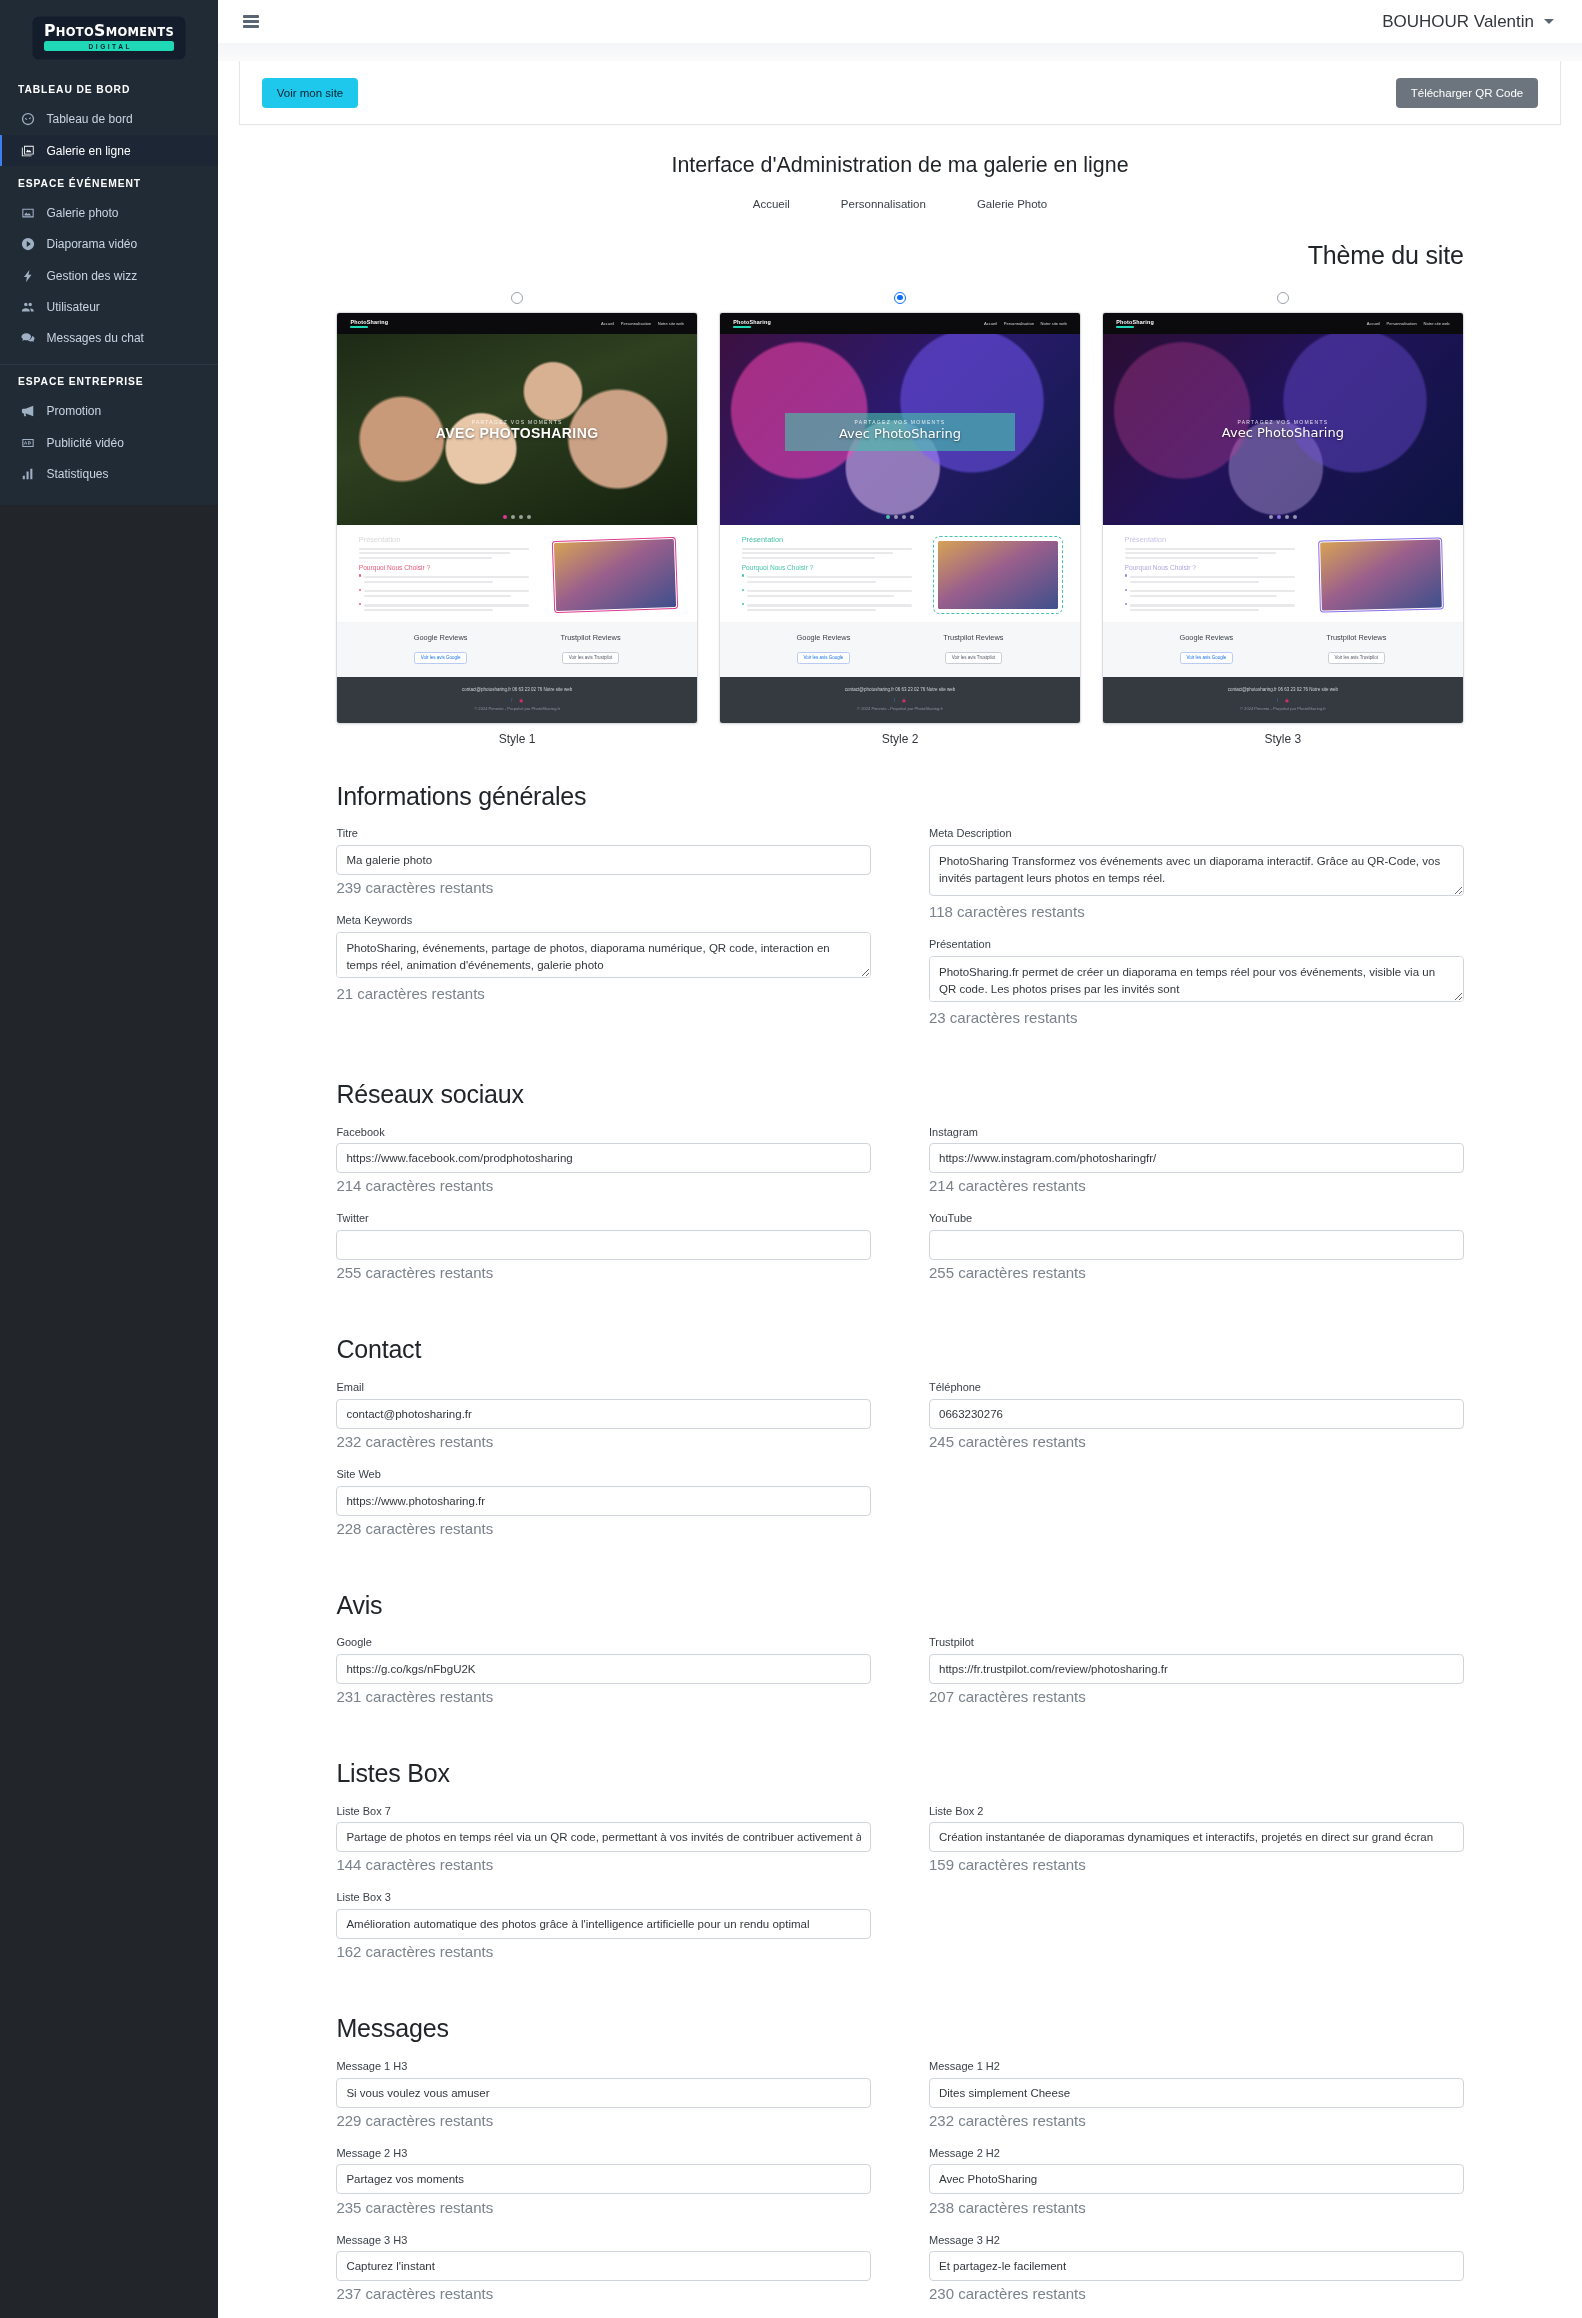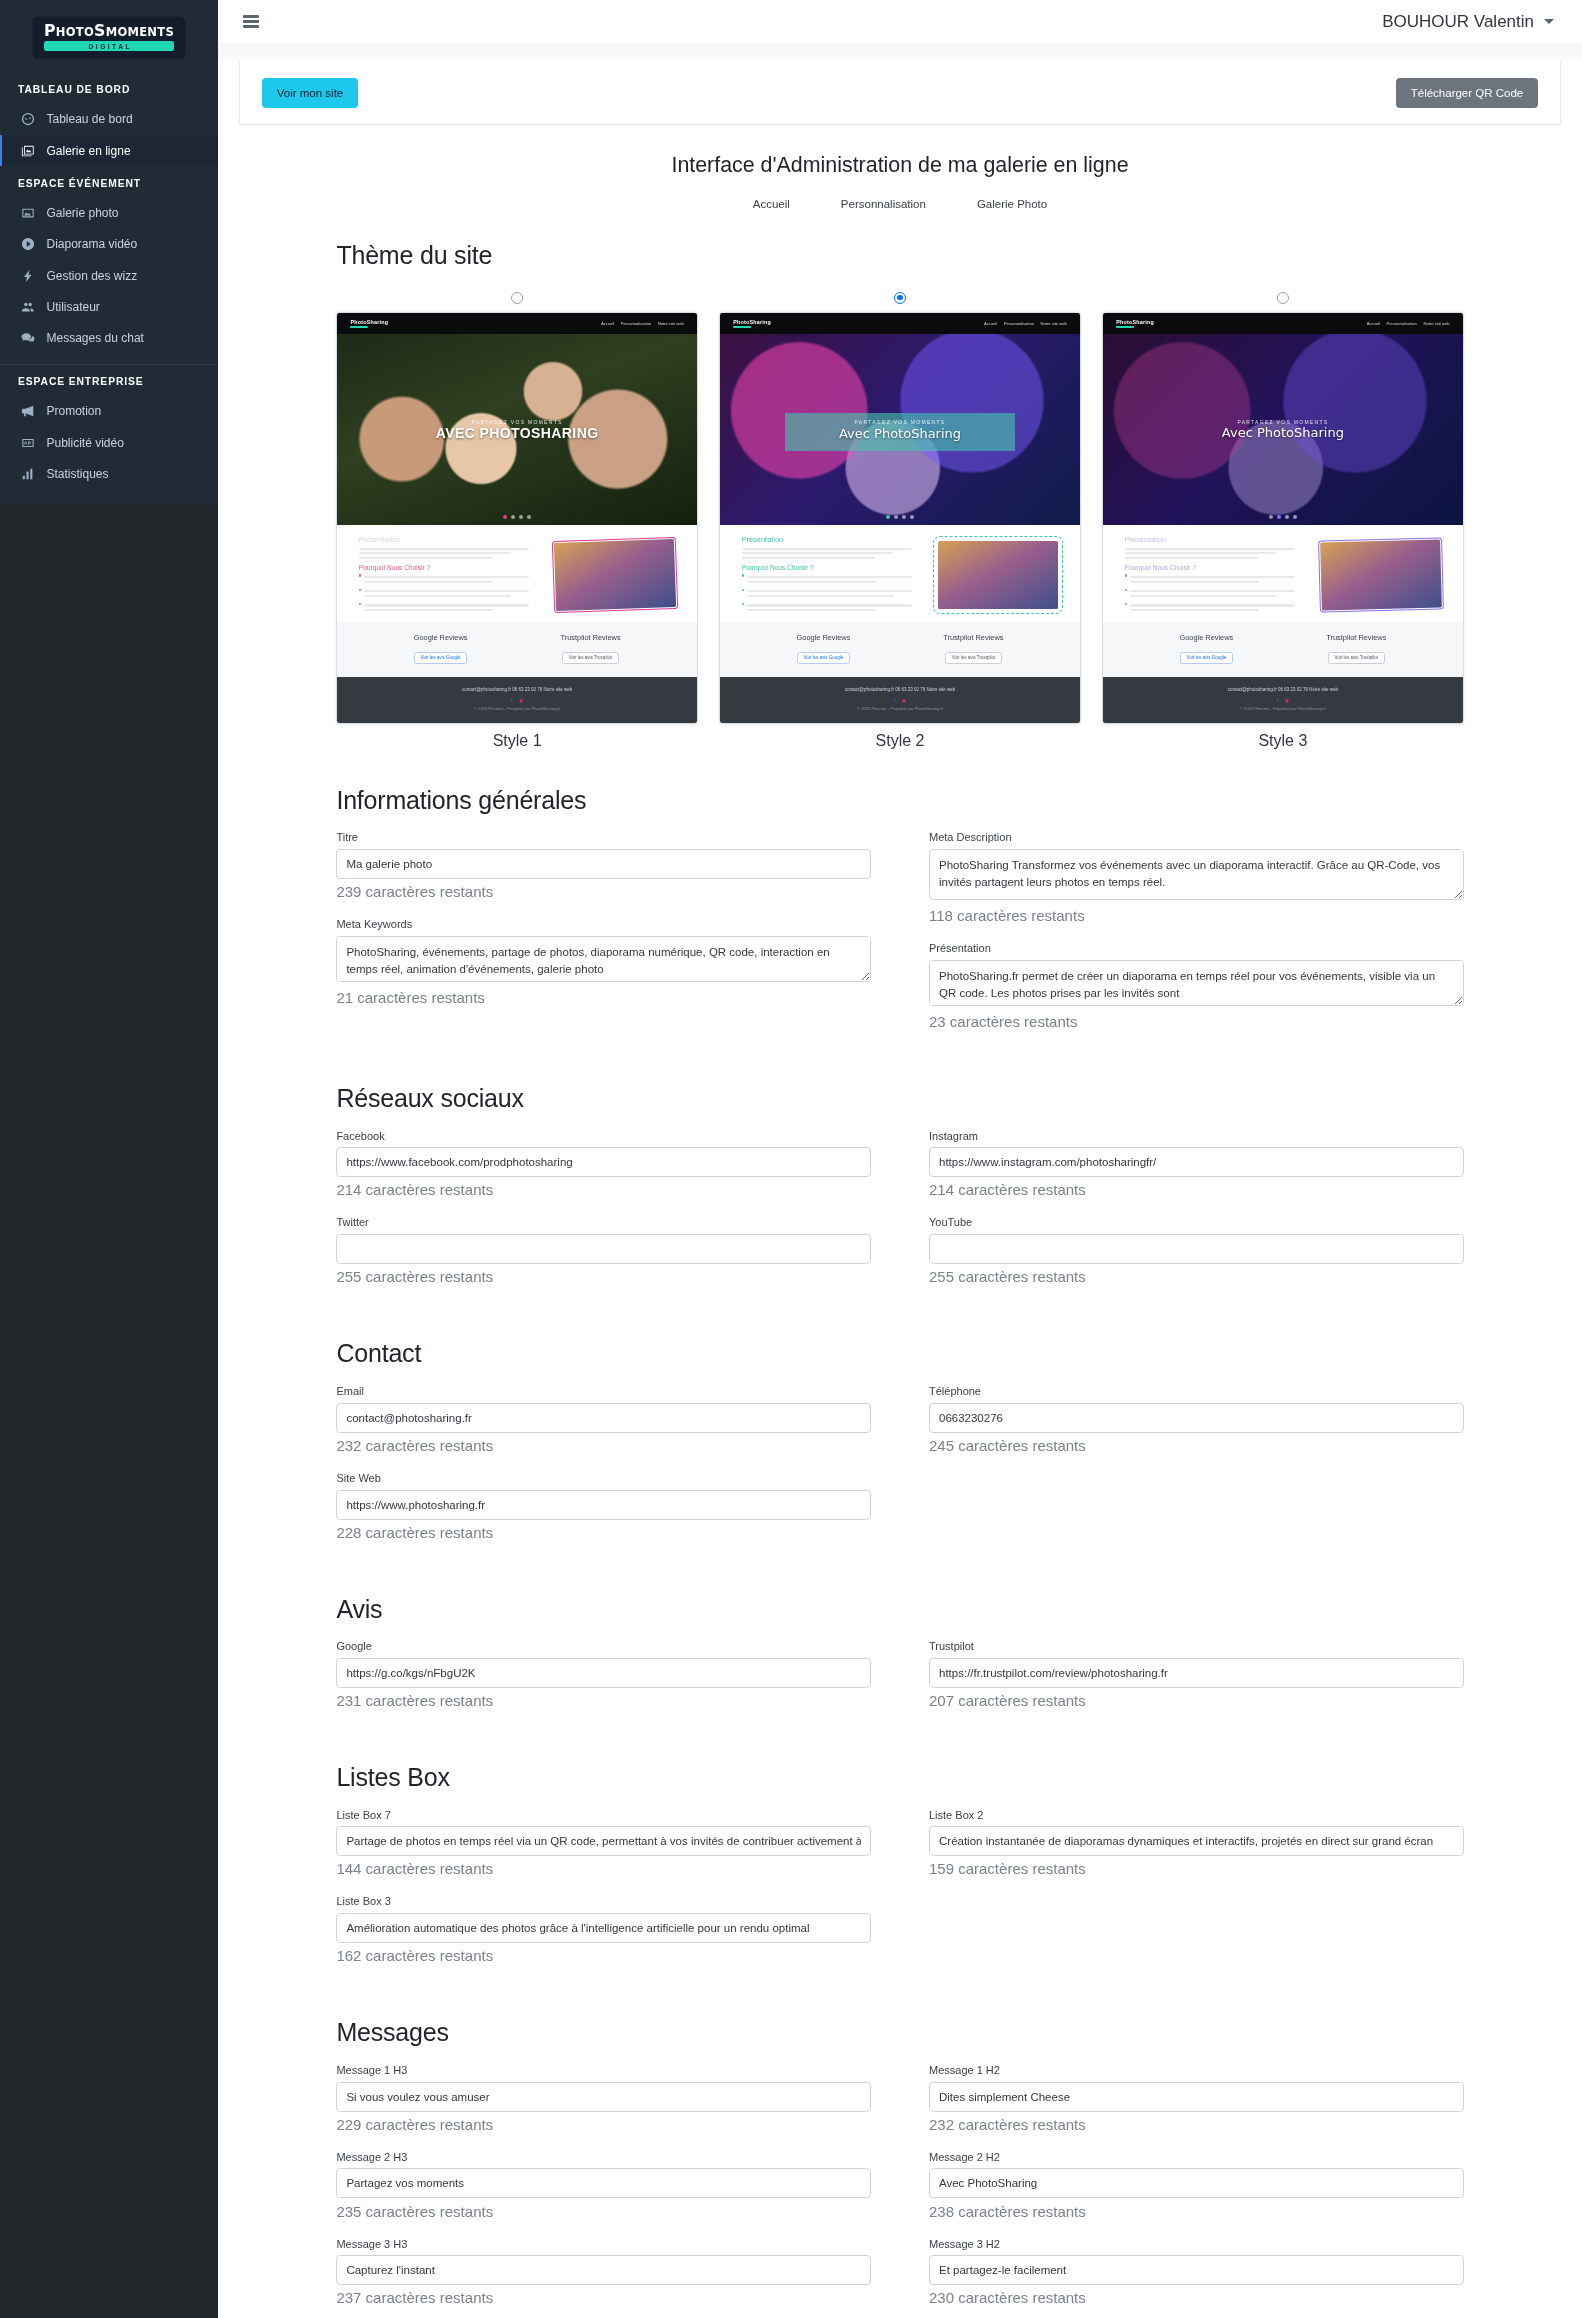--- a/index.html
+++ b/index.html
@@ -106,21 +106,21 @@
   }
   .subnav { display: flex; justify-content: center; gap: 51px; padding: 20px 0 0; }
   .subnav a { color: #3b4149; font-size: 11.5px; text-decoration: none; cursor: pointer; }
 
   .form-wrap { max-width: 1170px; margin: 0 auto; padding: 0 21.4px; }
 
   h2.section {
     font-size: 25px; font-weight: 400; color: #212529;
     margin: 36px 0 16.5px; letter-spacing: -0.2px;
   }
-  h2.section.first { margin-top: 31px; }
+  h2.section.first { margin-top: 31px; text-align: right; }
 
   
   .theme-row { display: flex; gap: 21.4px; justify-content: space-between; }
   .theme-card { flex: 1 1 0; min-width: 0; }
   .radio-row { display: flex; justify-content: center; padding: 5px 0 8.2px; }
   .radio {
     width: 12.4px; height: 12.4px; border-radius: 50%;
     border: 0.8px solid #9aa2ab; background: #fff; cursor: pointer;
     display: inline-block; position: relative;
   }
@@ -202,21 +202,21 @@
   .rv-b { font-size: 4.5px; color: #556; border: 0.8px solid #c9ced4; border-radius: 2.5px; padding: 2.5px 5.8px; background: #fff; display: inline-block; }
   .rv-b.g { color: #1a73e8; border-color: #b9ccf0; }
 
   .thumb-footer { background: #343a40; padding: 10px 0 11.5px; text-align: center; }
   .tf-line { font-size: 4.5px; color: #cfd4da; }
   .tf-soc { margin: 5px 0 3.3px; font-size: 5px; color: #aab; }
   .tf-soc i { font-style: normal; margin: 0 3.3px; }
   .tf-soc i.fb { color: #4267b2; } .tf-soc i.ig { color: #e1306c; }
   .tf-copy { font-size: 4.1px; color: #8a9199; }
 
-  .style-label { text-align: center; font-size: 16px; color: #33373d; padding: 8.2px 0 0; }
+  .style-label { text-align: center; font-size: 12px; color: #33373d; padding: 8.2px 0 0; }
 
   
   .grid { display: flex; flex-wrap: wrap; column-gap: 58px; row-gap: 0; }
   .col { width: calc(50% - 29px); }
   .field { margin-bottom: 18px; }
   .field label { display: block; font-size: 11px; color: #3b4149; margin-bottom: 5.8px; }
   .field input[type=text], .field textarea {
     width: 100%; border: 0.8px solid #ced4da; border-radius: 4.1px;
     padding: 7.4px 9px; font-size: 11.5px; font-family: inherit; color: #33373d;
     background: #fff; outline: none;

